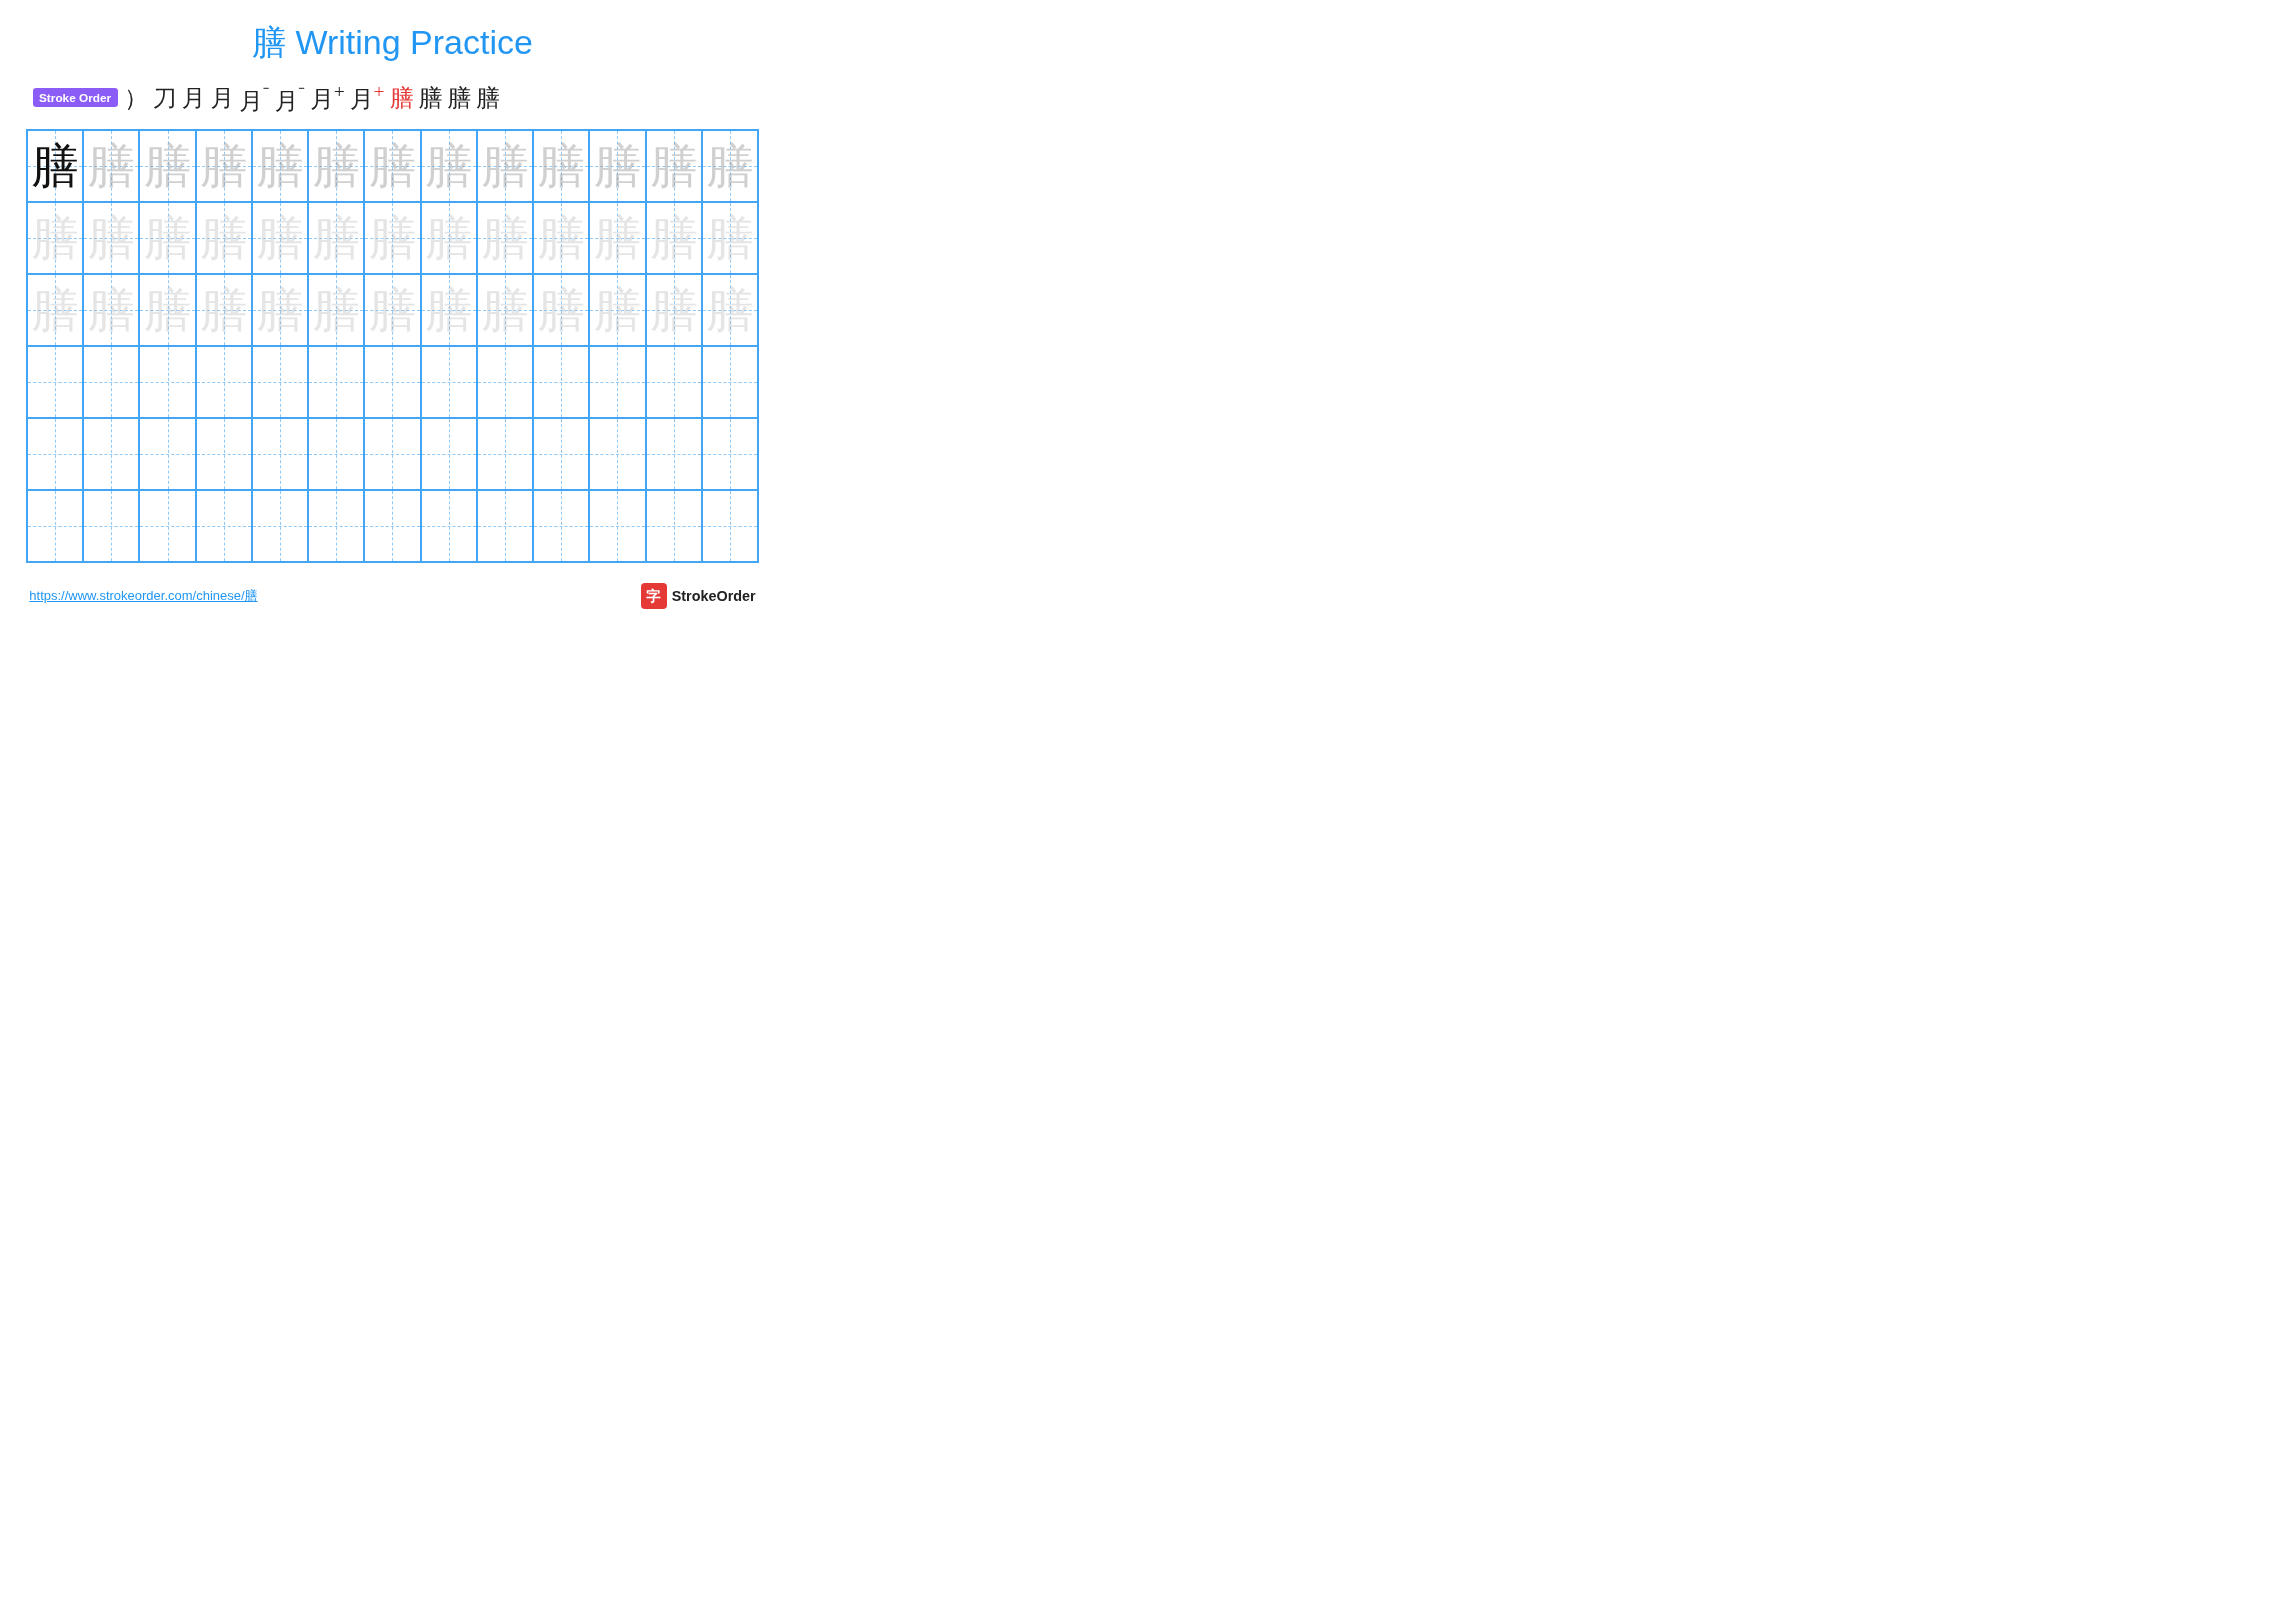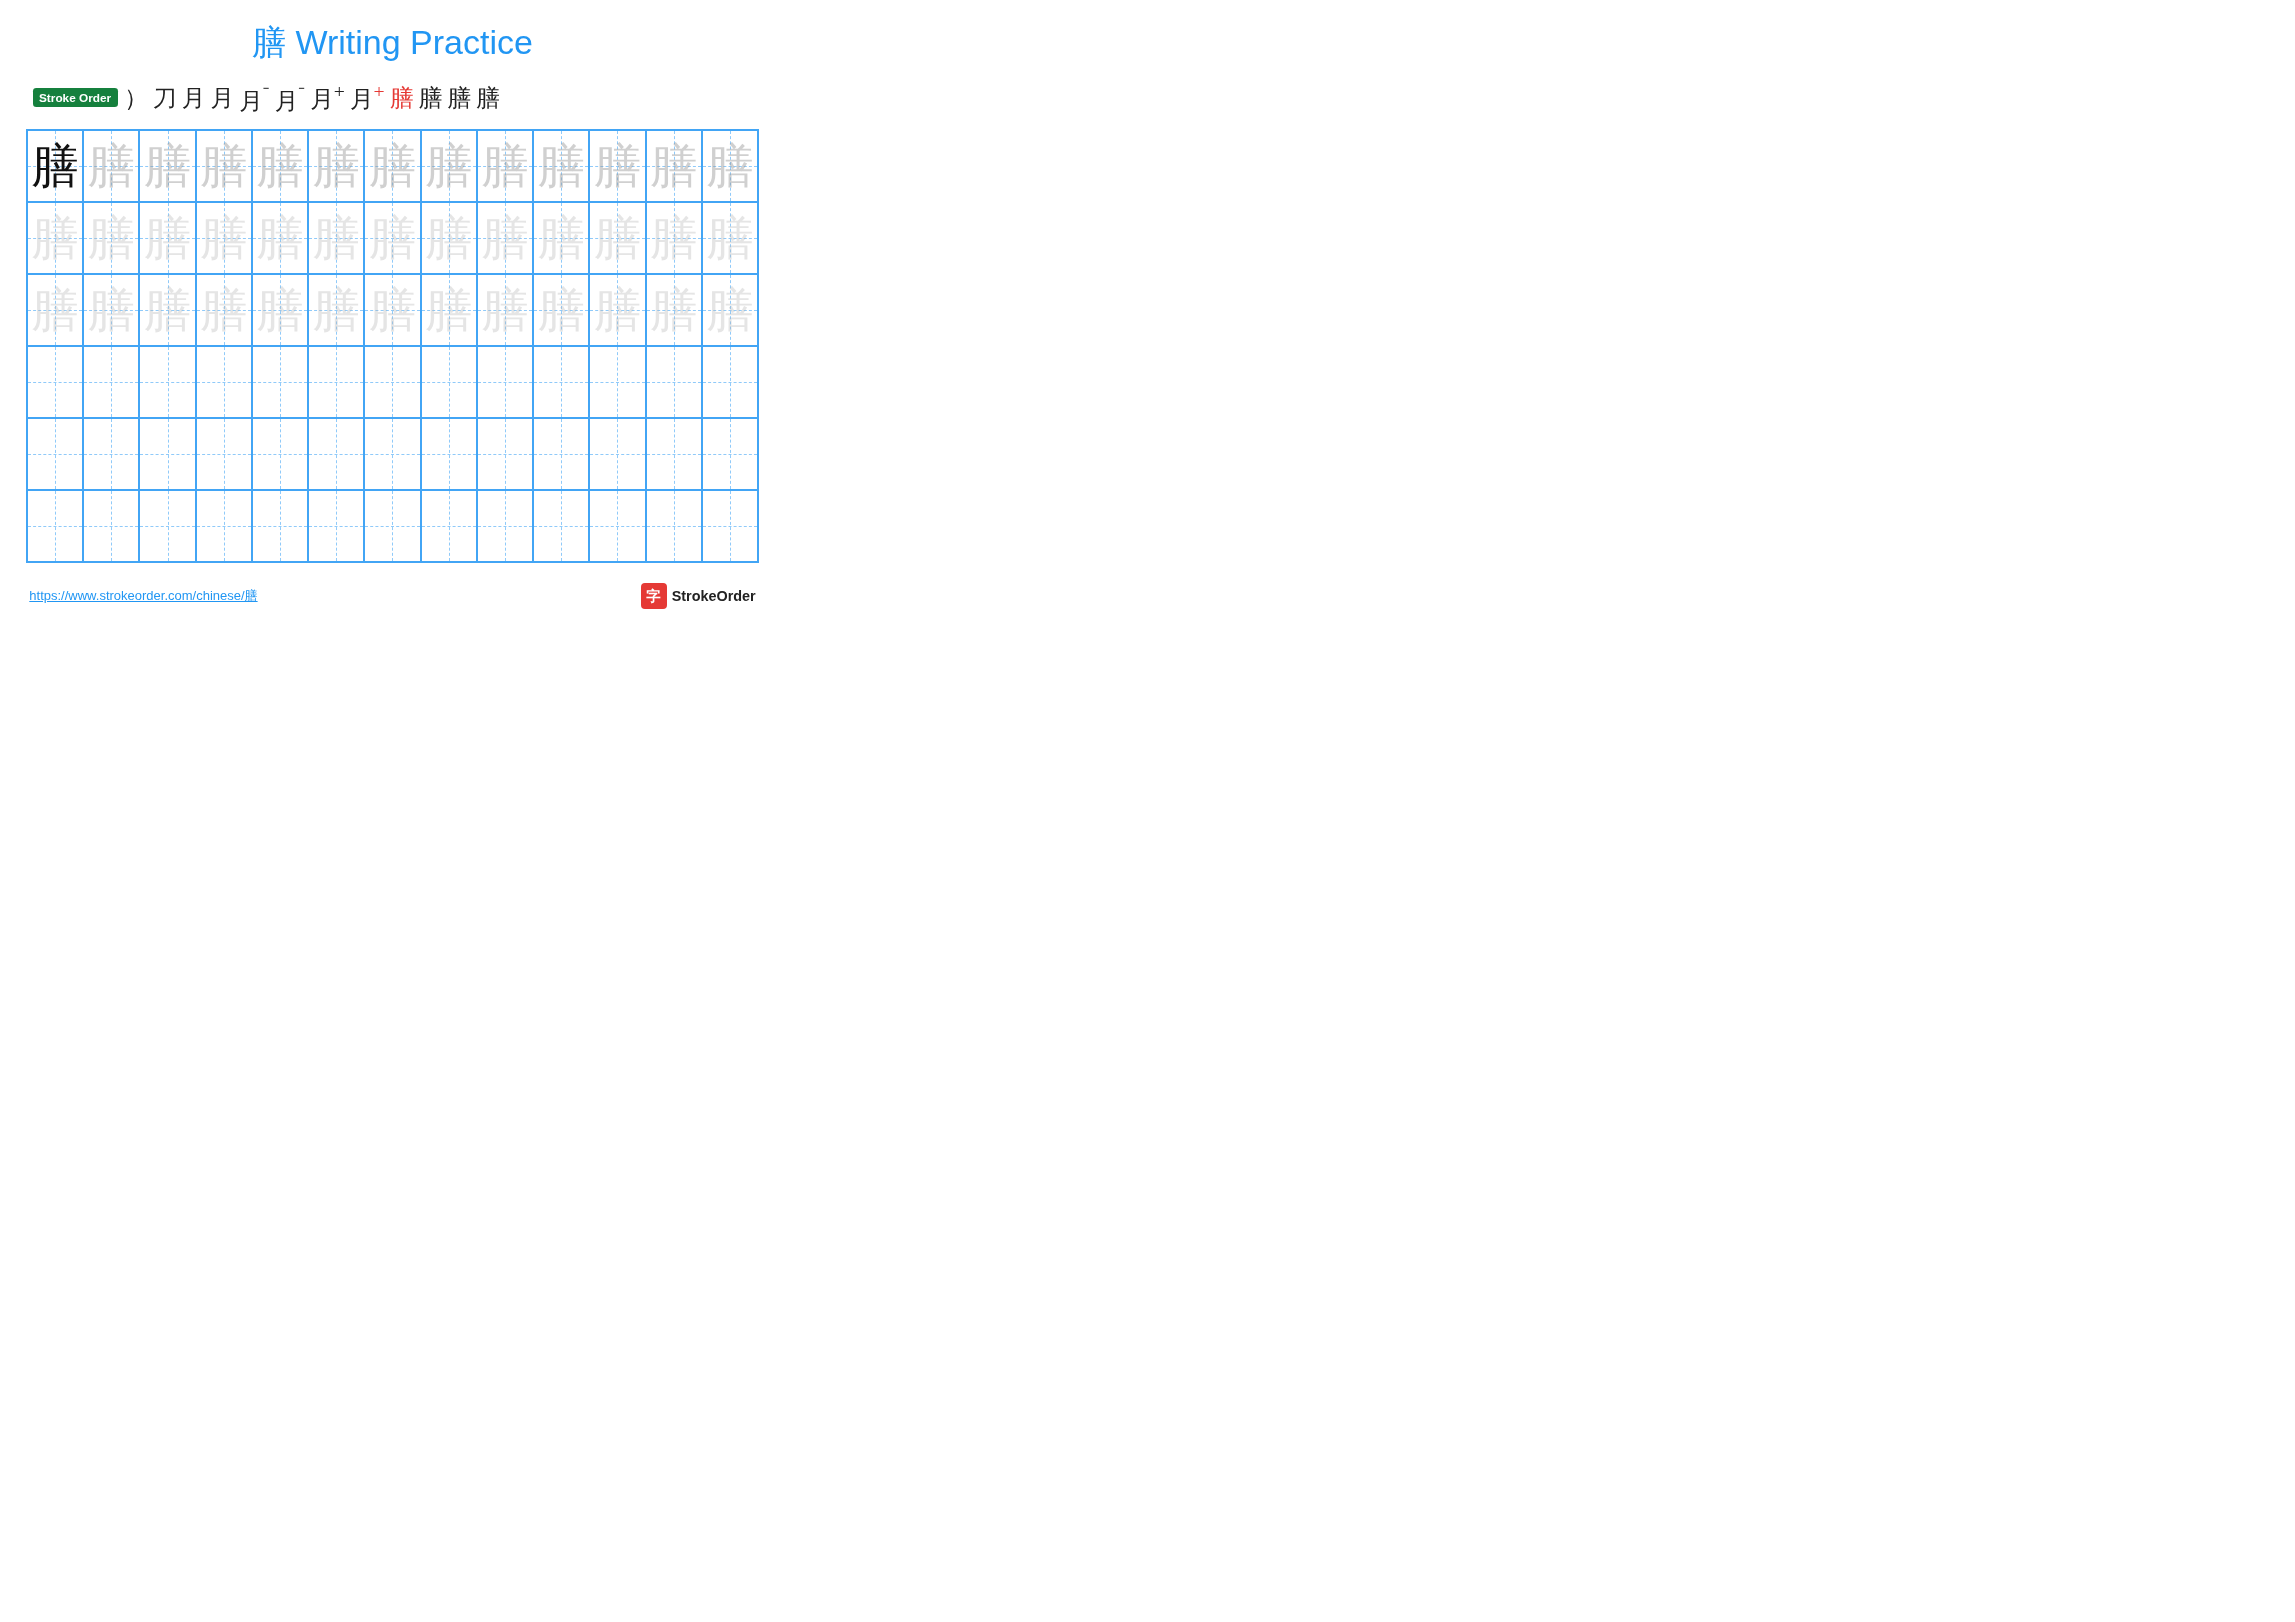--- a/index.html
+++ b/index.html
@@ -20,21 +20,21 @@
       font-family: sans-serif;
     }
     .stroke-order-row {
       display: flex;
       align-items: center;
       gap: 6.5px;
       margin-bottom: 13px;
       padding-left: 6.5px;
     }
     .stroke-order-badge {
-      background: #15803d;
+      background: #8b5cf6;
       color: white;
       font-size: 11.8px;
       font-weight: bold;
       padding: 2.6px 6.5px;
       border-radius: 3.3px;
       font-family: sans-serif;
       white-space: nowrap;
     }
     .stroke-chars {
       display: flex;

